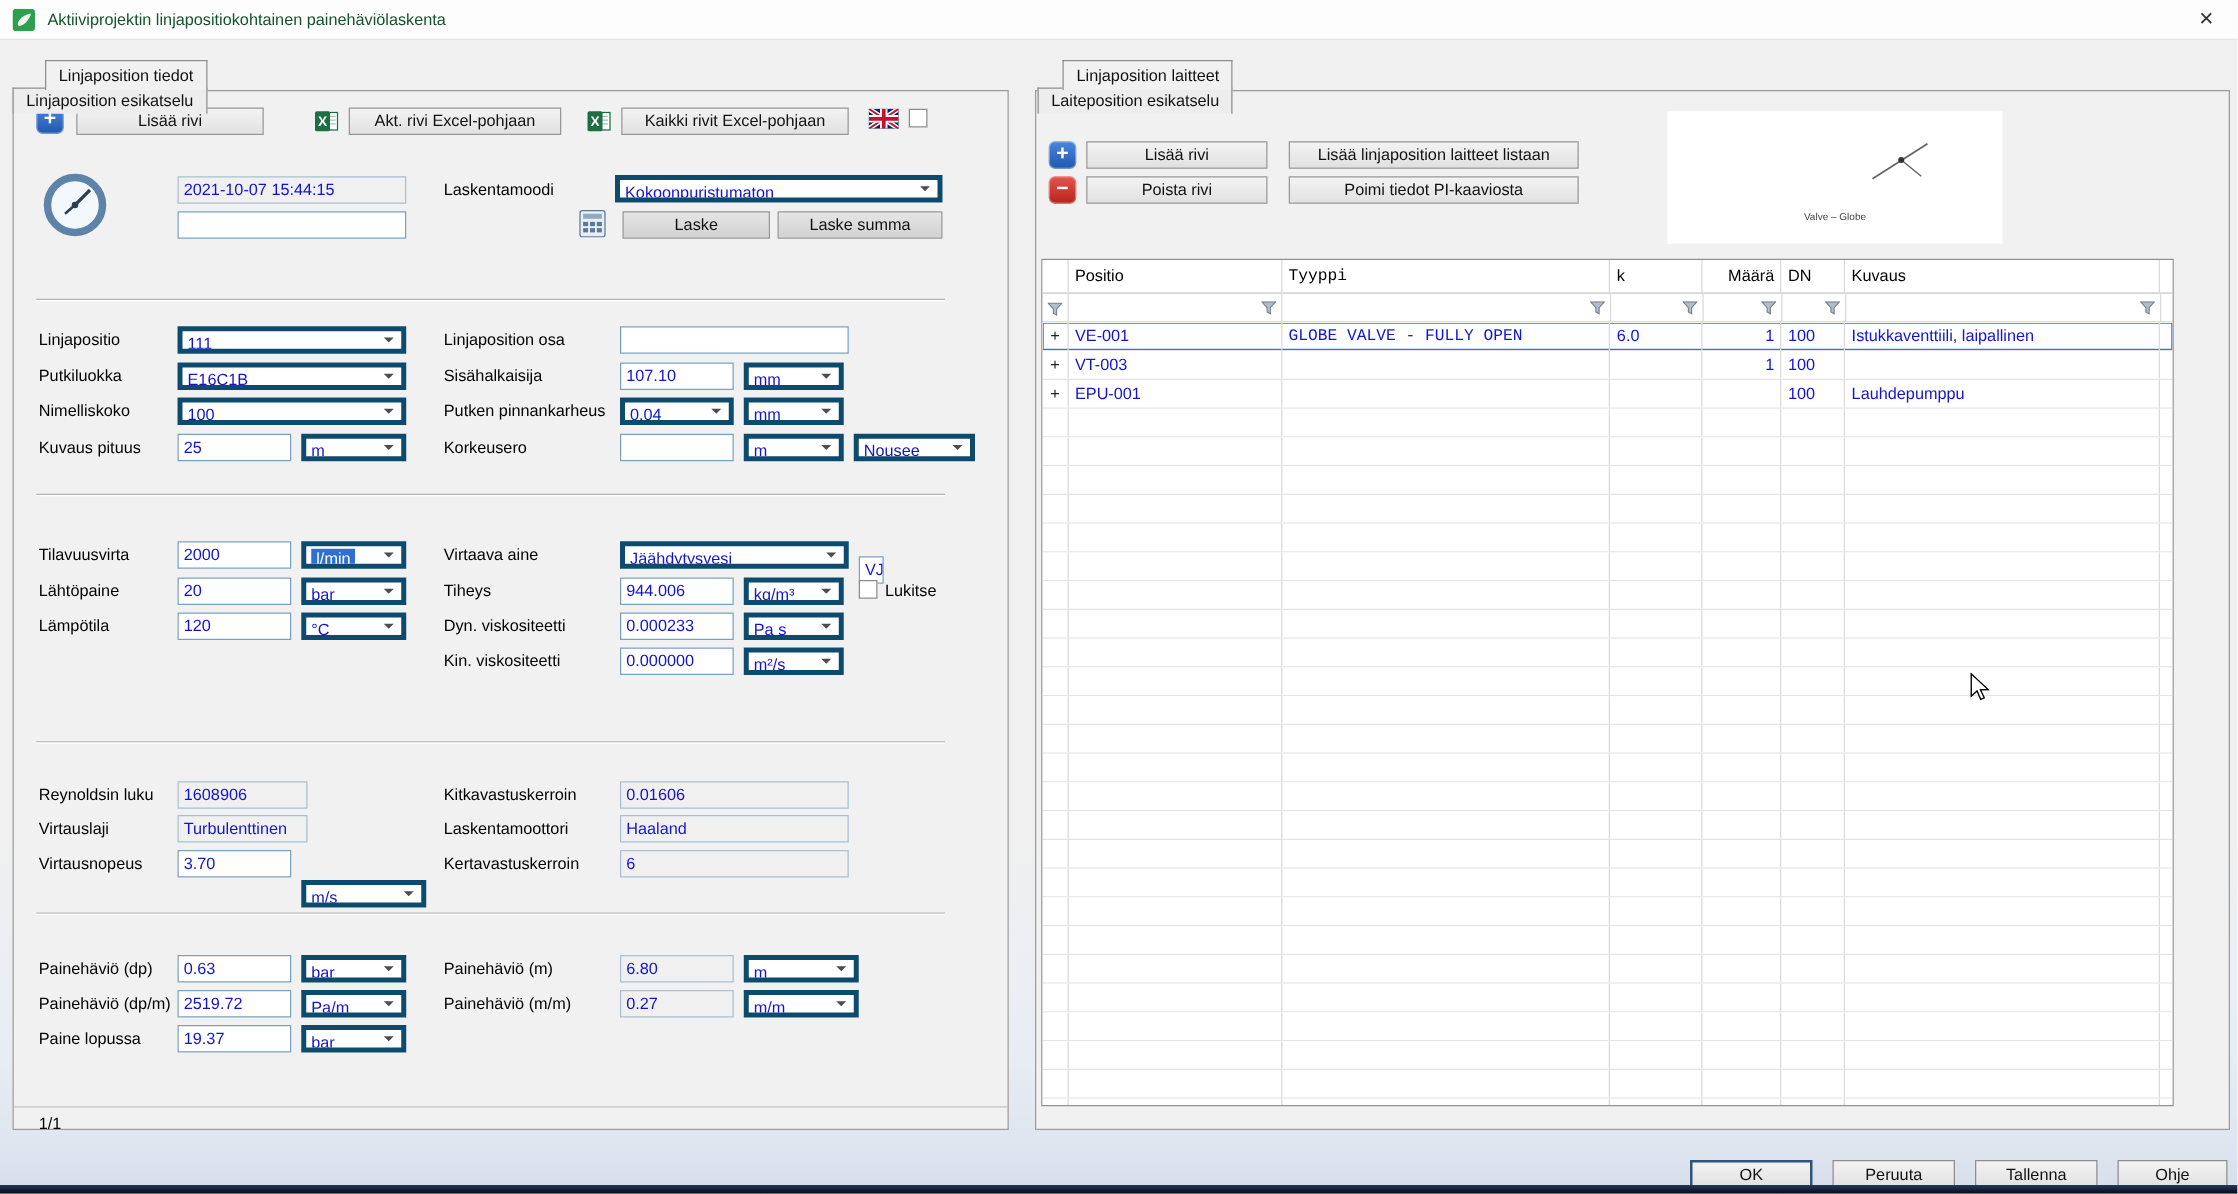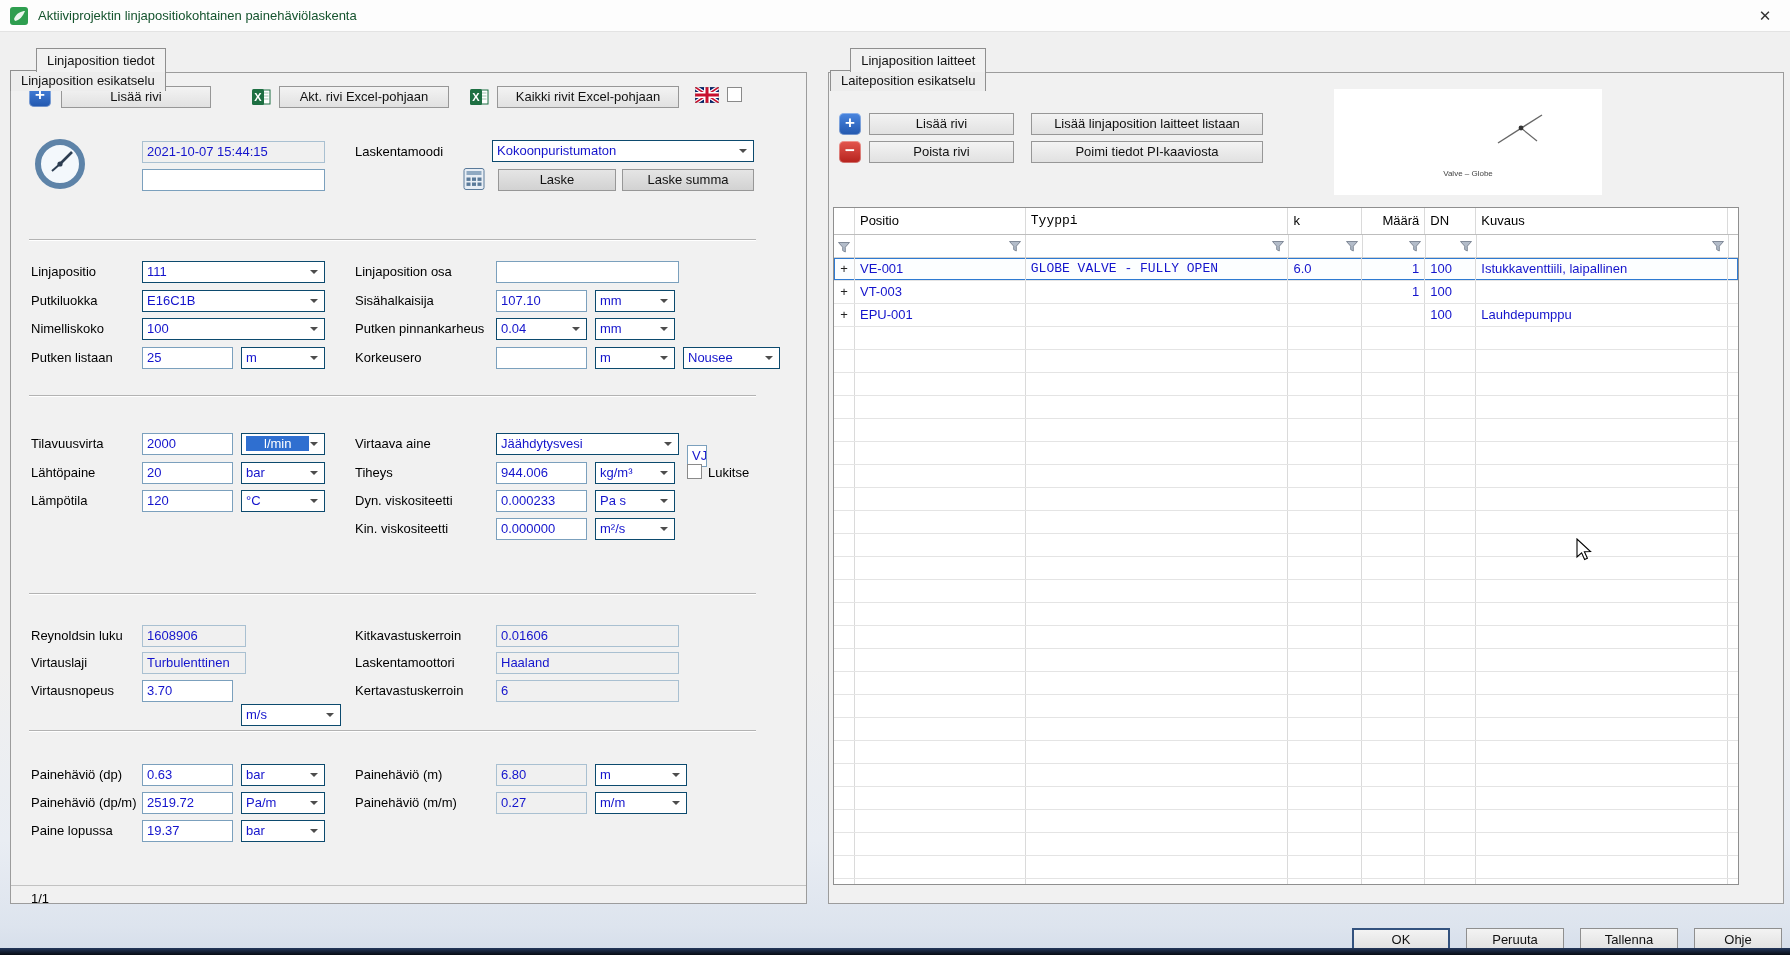--- a/index.html
+++ b/index.html
@@ -17,25 +17,25 @@
   .tabs{position:absolute;display:flex;align-items:flex-end;height:24px;z-index:5;flex-direction:column;}
   .tab{height:20px;line-height:20px;padding:0 10px;background:#ededed;border:1px solid #8f8f8f;border-bottom:none;margin-right:2px;font-size:13px;color:#111;}
   .tab.active{height:24px;line-height:23px;background:#f1f1f1;margin-bottom:-2px;z-index:6;position:relative;}
   
   .panel{position:absolute;background:#f1f1f1;border:1px solid #9c9c9c;}
   .sep{position:absolute;height:0;border-top:1px solid #b3b3b3;border-bottom:1px solid #fff;}
   .lbl{position:absolute;font-size:13px;color:#000;white-space:nowrap;}
   .tb{position:absolute;box-sizing:border-box;height:22px;background:#fff;border:1px solid #7ba0bd;
       font-size:13px;color:#1414cc;padding:2px 4px 0;white-space:nowrap;overflow:hidden;}
   .ro{background:#f0f0f0;border-color:#a9c0d1;}
-  .combo{position:absolute;box-sizing:border-box;height:22px;background:#fff;border:1px solid #0c4a6e;
+  .combo{position:absolute;box-sizing:border-box;height:22px;background:#fff;border:4px solid #0c4a6e;
       font-size:13px;color:#1414cc;padding:2px 18px 0 4px;white-space:nowrap;overflow:hidden;}
   .combo::after{content:"";position:absolute;right:6px;top:50%;margin-top:-2px;border:4px solid transparent;border-top-color:#4d4d4d;}
   .combo .cv{color:#1414cc;}
-  .combo.hl .cv{background:#2f6fd0;color:#fff;padding:0 18px;}
+  .combo.hl .cv{background:#2f6fd0;color:#fff;padding:0 4px;}
   .btn{position:absolute;box-sizing:border-box;background:linear-gradient(#f3f3f3,#e1e1e1);border:1px solid #979797;
       font-size:13px;color:#111;text-align:center;line-height:19px;height:22px;white-space:nowrap;overflow:hidden;}
   .btn-dark{background:linear-gradient(#e5e5e5,#d2d2d2);}
   .iconbtn{position:absolute;width:22px;height:22px;border-radius:5px;color:#fff;font-size:17px;font-weight:bold;
       text-align:center;line-height:20px;box-shadow:inset 0 0 0 1px rgba(255,255,255,.35);}
   .iconbtn.add{background:linear-gradient(#4a86e0,#2257ae);}
   .iconbtn.remove{background:linear-gradient(#e4564f,#b5221c);}
   .chk{position:absolute;box-sizing:border-box;width:15px;height:15px;background:#fff;border:1px solid #8a8a8a;}
   
   .grid{position:absolute;background:#fff;border:1px solid #8f8f8f;overflow:hidden;}
@@ -153,21 +153,21 @@
     <div class="lbl" style="left:344px;top:220px">Sisähalkaisija</div>
     <div class="tb" style="left:485px;top:217px;width:91px">107.10</div>
     <div class="combo" style="left:584px;top:217px;width:80px"><span class="cv">mm</span></div>
 
     <div class="lbl" style="left:20px;top:248px">Nimelliskoko</div>
     <div class="combo" style="left:131px;top:245px;width:183px"><span class="cv">100</span></div>
     <div class="lbl" style="left:344px;top:248px">Putken pinnankarheus</div>
     <div class="combo" style="left:485px;top:245px;width:91px"><span class="cv">0.04</span></div>
     <div class="combo" style="left:584px;top:245px;width:80px"><span class="cv">mm</span></div>
 
-    <div class="lbl" style="left:20px;top:277px">Putken listaan</div>
+    <div class="lbl" style="left:20px;top:277px">Kuvaus pituus</div>
     <div class="tb" style="left:131px;top:274px;width:91px">25</div>
     <div class="combo" style="left:230px;top:274px;width:84px"><span class="cv">m</span></div>
     <div class="lbl" style="left:344px;top:277px">Korkeusero</div>
     <div class="tb" style="left:485px;top:274px;width:91px"></div>
     <div class="combo" style="left:584px;top:274px;width:80px"><span class="cv">m</span></div>
     <div class="combo" style="left:672px;top:274px;width:97px"><span class="cv">Nousee</span></div>
 
     <div class="sep" style="left:18px;top:322px;width:727px"></div>
 
     <div class="lbl" style="left:20px;top:363px">Tilavuusvirta</div>

